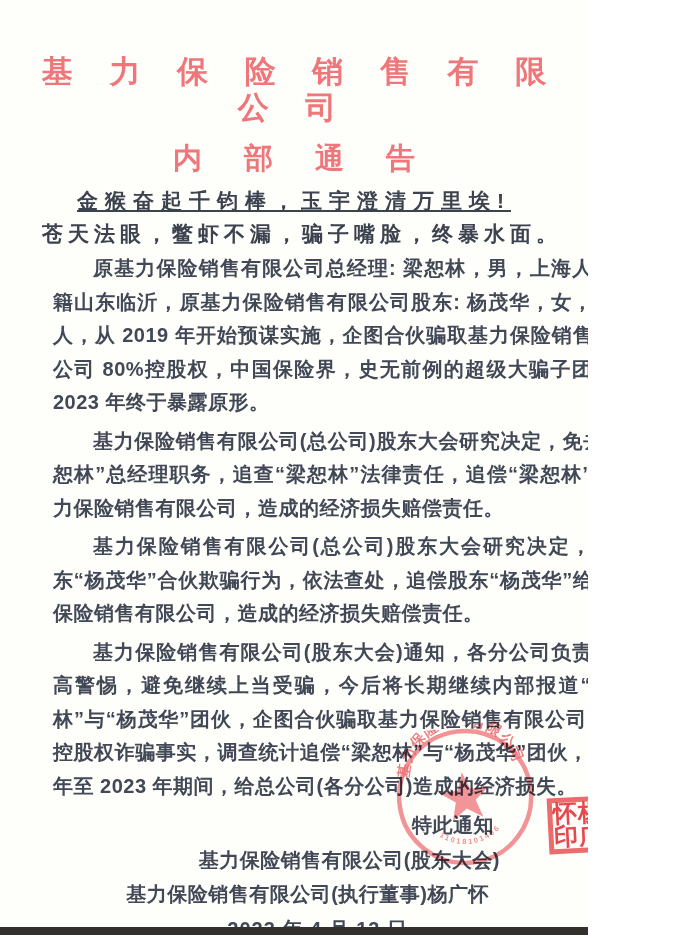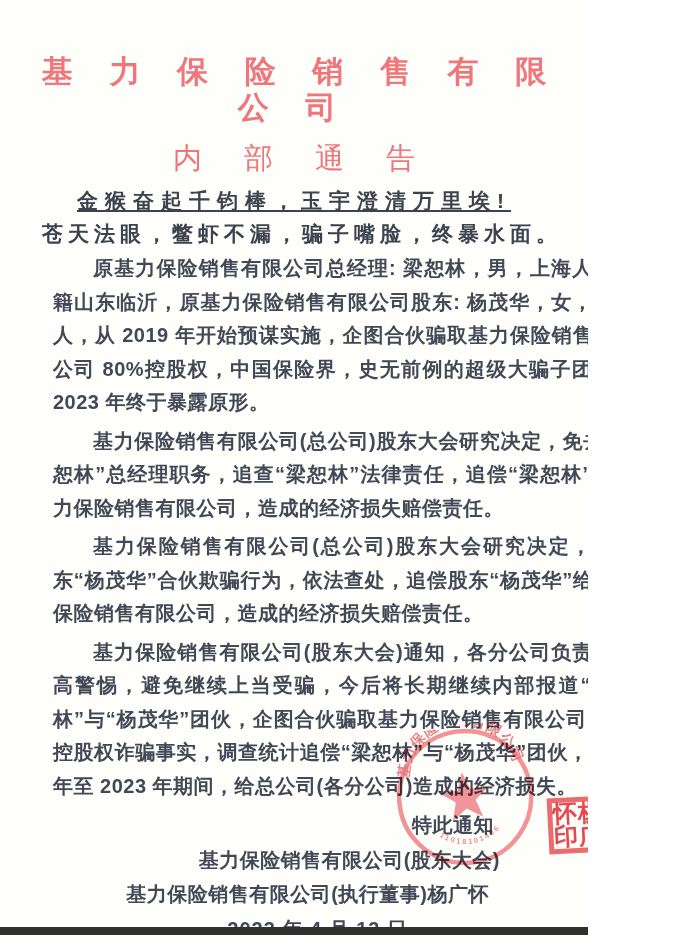--- a/index.html
+++ b/index.html
@@ -22,21 +22,21 @@
     position:absolute;left:0;bottom:0;width:680px;height:8px;
     background:#32302c;
   }
   .title{
     margin:54px 0 0 0;text-align:center;
     font-size:31px;font-weight:700;color:#ef767a;
     letter-spacing:14px;text-indent:14px;line-height:36px;
   }
   .subtitle{
     margin:15px 0 0 0;text-align:center;
-    font-size:29px;font-weight:400;color:#ef767a;
+    font-size:29px;font-weight:700;color:#ef767a;
     letter-spacing:17px;text-indent:17px;line-height:34px;
   }
   .opening1{
     margin:12px 0 0 0;text-align:center;
     font-size:21px;font-weight:700;color:#3c424e;
     letter-spacing:7px;line-height:27px;text-decoration:underline;
   }
   .opening2{
     margin:6px 0 0 16px;text-align:center;
     font-size:21px;font-weight:700;color:#3c424e;

